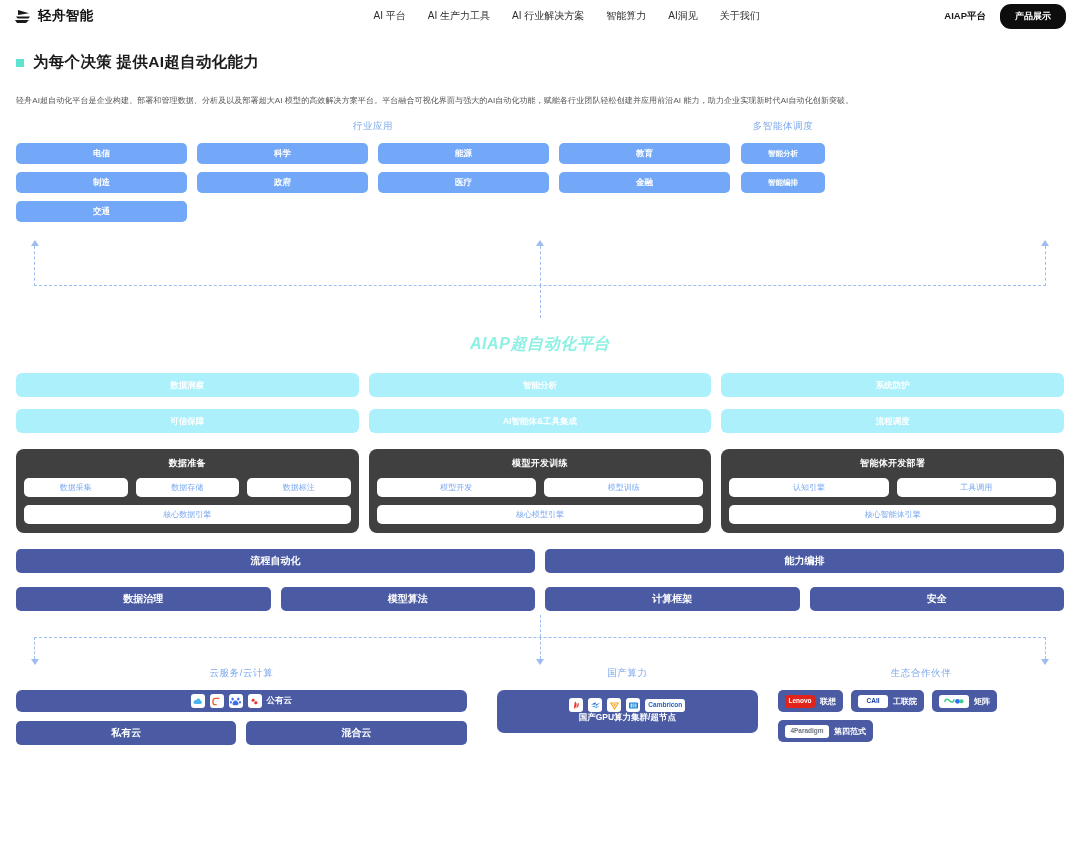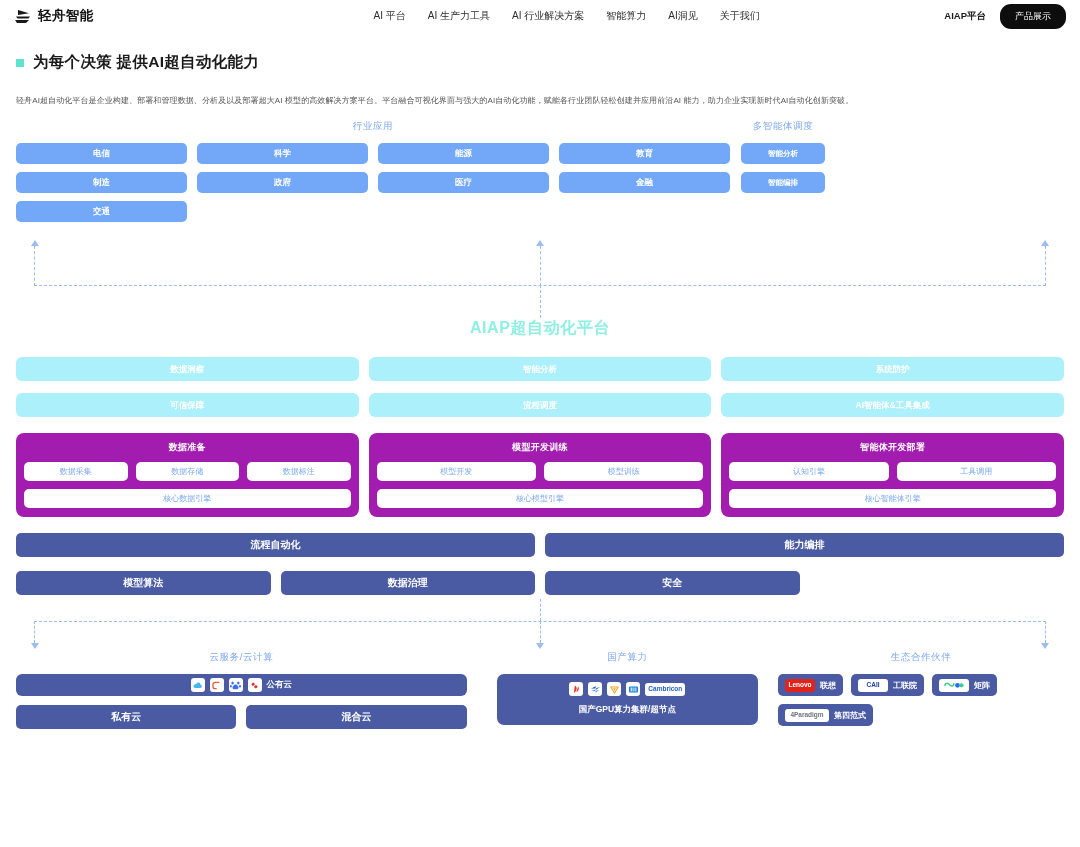--- a/index.html
+++ b/index.html
@@ -22,21 +22,21 @@
   .brand { display: flex; align-items: center; gap: 7px; }
   .brand-logo { width: 17px; height: 15px; flex: 0 0 auto; }
   .brand-name { font-size: 13.5px; font-weight: bold; letter-spacing: .4px; color: #121212; }
 
   .nav-links { display: flex; align-items: center; gap: 22px; margin-left: 280px; }
   .nav-link { font-size: 10px; color: #2d2d2d; white-space: nowrap; cursor: pointer; }
 
   .nav-right { position: absolute; right: 14px; display: flex; align-items: center; gap: 14px; }
   .nav-right-link { font-size: 9.5px; font-weight: bold; color: #1a1a1a; cursor: pointer; text-align: right; }
   .nav-cta {
-    background: #0d0d0d; color: #fff; font-size: 9px; font-weight: normal;
+    background: #0d0d0d; color: #fff; font-size: 9px; font-weight: bold;
     border-radius: 11px; padding: 6px 15px; cursor: pointer; white-space: nowrap;
   }
 
   
   .heading { display: flex; align-items: center; gap: 9px; padding: 20px 0 0 16px; }
   .heading-mark { width: 8px; height: 8px; background: #5de3d0; flex: 0 0 auto; }
   .heading-text { font-size: 15.5px; font-weight: bold; color: #1b1b1b; letter-spacing: .3px; }
 
   .subtext {
     padding: 22px 16px 0 16px;
@@ -83,37 +83,37 @@
   }
   .arrow-up {
     position: absolute; width: 0; height: 0;
     border-left: 4px solid transparent; border-right: 4px solid transparent;
     border-bottom: 6px solid #9dbdf0;
   }
 
   
   .platform-title {
     text-align: center; font-size: 16px; font-weight: bold;
-    color: #8df0e3; letter-spacing: .6px; margin-top: 28px;
+    color: #8df0e3; letter-spacing: .6px; margin-top: 44px; font-style: italic;
   }
 
   
   .cyan-row { display: grid; grid-template-columns: repeat(3, 1fr); gap: 10px; margin-top: 18px; }
   .cyan-row.second { margin-top: 12px; }
   .cyan-bar {
     background: #abf0fb; color: #ffffff;
     border-radius: 6px; height: 24px; line-height: 24px;
     text-align: center; font-size: 8.5px; font-weight: bold;
     cursor: pointer;
   }
 
   
   .modules { display: grid; grid-template-columns: repeat(3, 1fr); gap: 10px; margin-top: 16px; }
   .module {
-    background: #a21caf; border-radius: 8px; padding: 8px 8px 9px 8px;
+    background: #404040; border-radius: 8px; padding: 8px 8px 9px 8px;
   }
   .module-title {
     text-align: center; color: #fff; font-size: 9px; font-weight: bold;
     margin-bottom: 8px; letter-spacing: .3px;
   }
   .module-row { display: flex; gap: 8px; }
   .chip {
     flex: 1; background: #ffffff; color: #7ba9f0;
     border-radius: 5px; height: 19px; line-height: 19px;
     text-align: center; font-size: 8px; white-space: nowrap;
@@ -150,21 +150,21 @@
 
   .dark-wide {
     background: #4a5ba4; color: #ffffff; border-radius: 6px;
     height: 22px; display: flex; align-items: center; justify-content: center;
     gap: 5px; font-size: 8.5px; font-weight: bold; cursor: pointer;
   }
   .cloud-second { display: grid; grid-template-columns: repeat(2, 1fr); gap: 10px; margin-top: 9px; }
 
   .compute-box {
     background: #4a5ba4; border-radius: 7px; padding: 8px 8px 9px 8px;
-    display: flex; flex-direction: column; align-items: center; gap: 8px;
+    display: flex; flex-direction: column; align-items: center; 
   }
   .logo-strip { display: flex; align-items: center; gap: 5px; }
   .compute-label { color: #fff; font-size: 8.5px; font-weight: bold; }
 
   .partner-grid { display: flex; flex-wrap: wrap; gap: 8px; }
   .partner-chip {
     background: #4a5ba4; border-radius: 5px; height: 21px;
     display: flex; align-items: center; gap: 5px; padding: 11px 7px;
     color: #fff; font-size: 8px; font-weight: bold; cursor: pointer;
   }
@@ -256,22 +256,22 @@
 
   <div class="platform-title">AIAP超自动化平台</div>
 
   <div class="cyan-row">
     <div class="cyan-bar">数据洞察</div>
     <div class="cyan-bar">智能分析</div>
     <div class="cyan-bar">系统防护</div>
   </div>
   <div class="cyan-row second">
     <div class="cyan-bar">可信保障</div>
+    <div class="cyan-bar">AI智能体&amp;工具集成</div>
     <div class="cyan-bar">流程调度</div>
-    <div class="cyan-bar">AI智能体&amp;工具集成</div>
   </div>
 
   <div class="modules">
 
     <div class="module">
       <div class="module-title">数据准备</div>
       <div class="module-row">
         <div class="chip">数据采集</div>
         <div class="chip">数据存储</div>
         <div class="chip">数据标注</div>
@@ -302,22 +302,23 @@
         <div class="chip core">核心智能体引擎</div>
       </div>
     </div>
   </div>
 
   <div class="dark-row2">
     <div class="dark-bar">流程自动化</div>
     <div class="dark-bar">能力编排</div>
   </div>
   <div class="dark-row4">
+    <div class="dark-bar">数据治理</div>
     <div class="dark-bar">模型算法</div>
-    <div class="dark-bar">数据治理</div>
+    <div class="dark-bar">计算框架</div>
     <div class="dark-bar">安全</div>
   </div>
 
   <div class="connector-bottom">
     <div class="cb-stem"></div>
     <div class="cb-hline"></div>
     <div class="cb-drop" style="left:18px;"></div>
     <div class="cb-drop" style="left:50%;"></div>
     <div class="cb-drop" style="right:18px;"></div>
     <div class="arrow-down" style="left:15px; top:44px;"></div>

